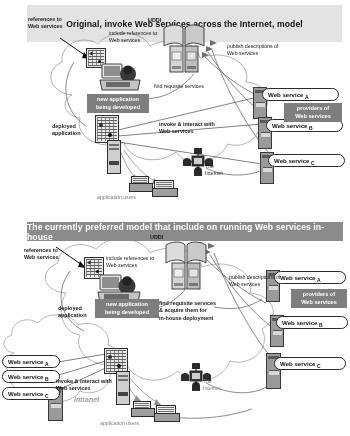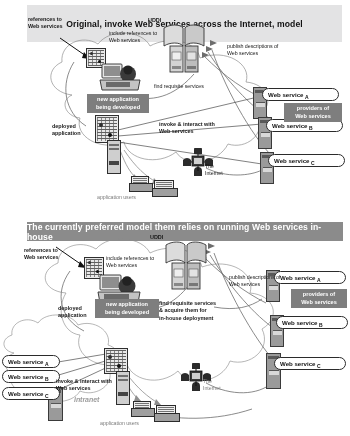--- a/index.html
+++ b/index.html
@@ -237,21 +237,21 @@
 Web services</div>
   <div class="lbl" style="left:154px;top:83px;">find requisite services</div>
   <div class="lbl b" style="left:52px;top:123px;">deployed
 application</div>
   <div class="lbl b" style="left:159px;top:121px;">invoke &amp; interact with
 Web services</div>
 </div>
 
 <div class="panel" id="panel-bottom">
 
-  <div class="title-bar" id="title-bottom">The currently preferred model them relies on running Web services in-house</div>
+  <div class="title-bar" id="title-bottom">The currently preferred model that include on running Web services in-house</div>
 
   <div class="art">
     <svg width="350" height="221" viewBox="0 0 350 221">
       <g fill="none" stroke="#6d6d6d" stroke-width="0.8">
 
         <path d="M66,78 C42,76 38,56 58,48 C58,32 80,24 96,34 C110,18 142,22 150,38
                  C170,28 198,34 202,52 C230,42 256,58 250,78 C274,80 282,102 262,114
                  C272,134 250,152 230,146 C222,168 188,172 178,156 C160,172 130,166 126,146
                  C100,158 72,140 80,120 C62,118 56,94 66,78 Z" stroke="#8a8a8a" stroke-width="0.9" opacity="0.7"></path>
 

